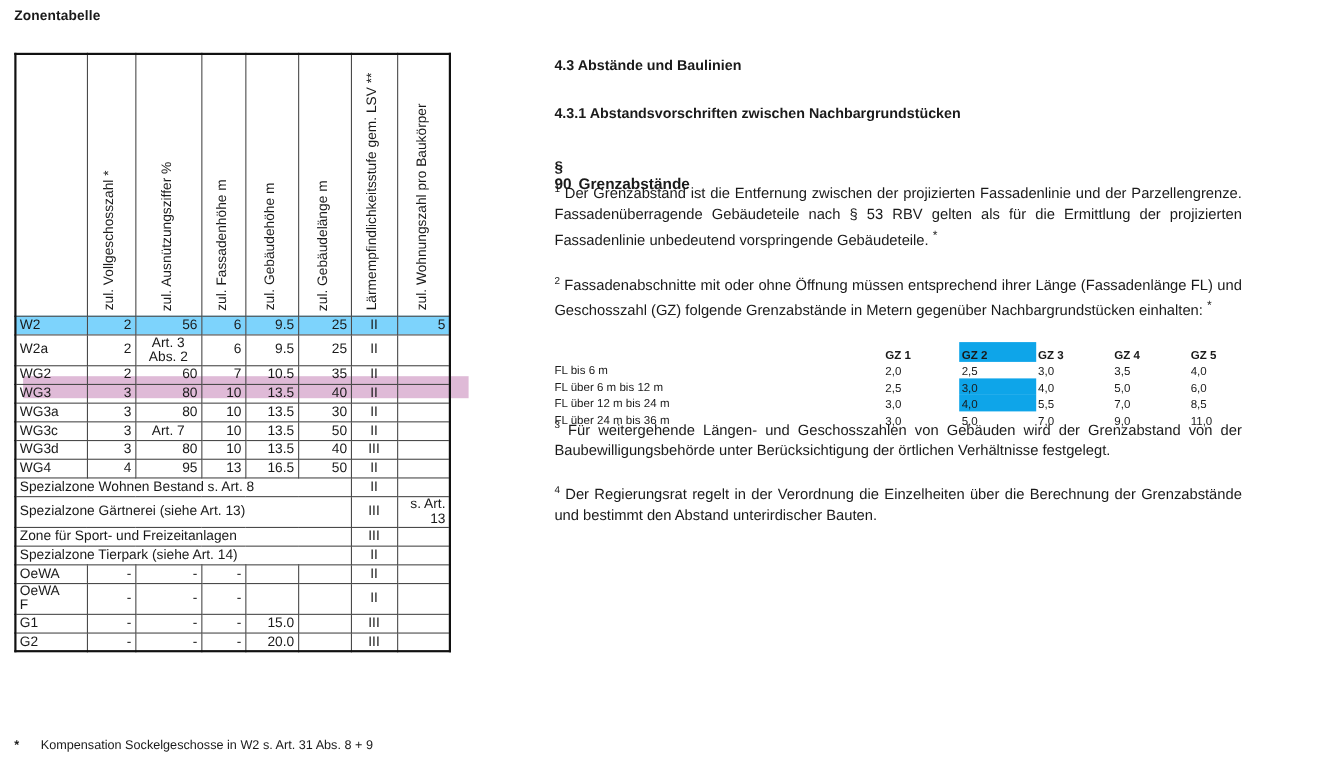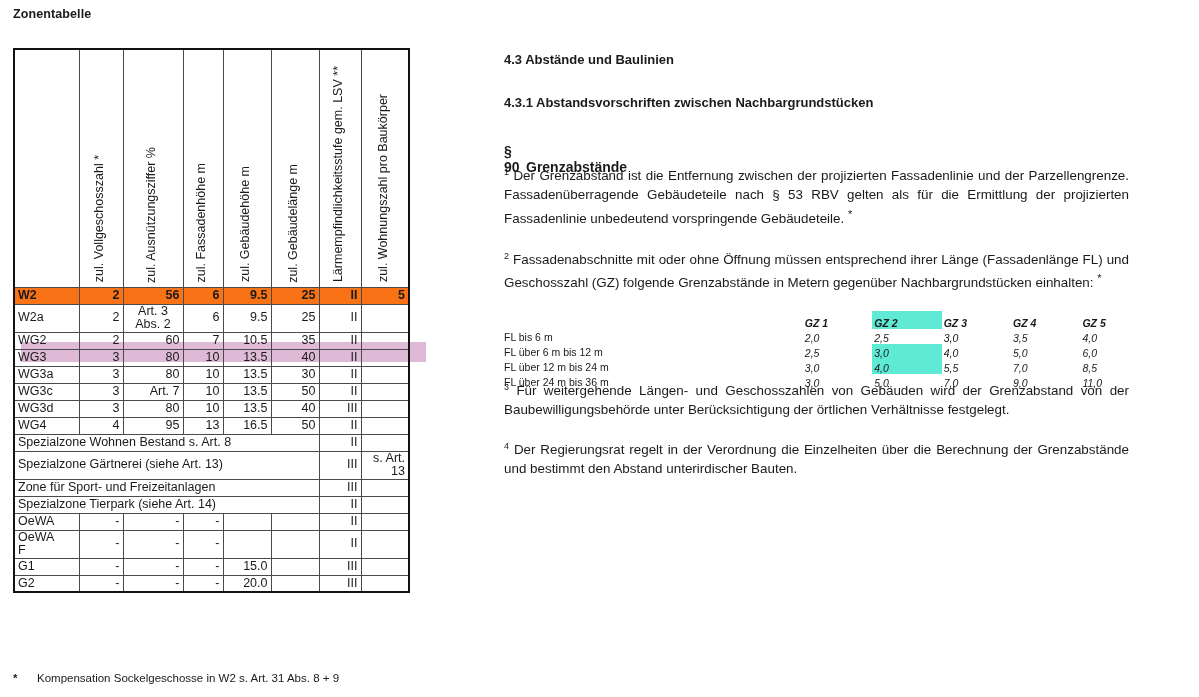--- a/index.html
+++ b/index.html
@@ -65,25 +65,25 @@
     white-space:nowrap;
     font-size:12.5px;
     display:block;
     position:absolute;
     bottom:4px; left:50%;
     margin-left:-8px;
   }
   th.thick-l{border-left:2px solid #111;}
 
   td.num{text-align:right; padding-right:4px;}
-  td.ctr{text-align:right;margin-left:32px;}
+  td.ctr{text-align:center;margin-left:32px;}
   td.lbl{text-align:left; padding-left:6px;}
   td.thick-l{border-left:2px solid #111;}
 
-  tr.hl td{background:#f97316;font-weight:bold;}
+  tr.hl td{background:#7dd3fc;}
   
   #hl-band{
     position:absolute;
     left:8px; top:294px;
     width:405px; height:20px;
     background:#d9aed0;
     opacity:.85;
     z-index:0;
   }
   #zone-table-wrap table{position:relative; z-index:1;}
@@ -136,22 +136,22 @@
   
   #gz-table{
     position:absolute; top:311px; left:0;
     font-size:10.5px;
     border-collapse:collapse;
   }
   #gz-table td{padding:0 0 0 0; height:14px; vertical-align:bottom;}
   #gz-table td.rowlab{width:305px; white-space:nowrap; padding-bottom:1px;}
   #gz-table td.gz{width:67px; text-align:left;}
   #gz-table tr.head td{font-weight:bold; height:17px;}
-  #gz-table td.mark{background:#5eead4;}
-  #gz-table td.gzpad{padding-left:2px; padding-right:2px;font-style:italic;}
+  #gz-table td.mark{background:#0ea5e9;}
+  #gz-table td.gzpad{padding-left:2px; padding-right:2px;}
 </style>
 </head>
 <body>
 
 <div class="page">
 
   <div id="left-col">
 
     <div id="table-title">Zonentabelle</div>
 

